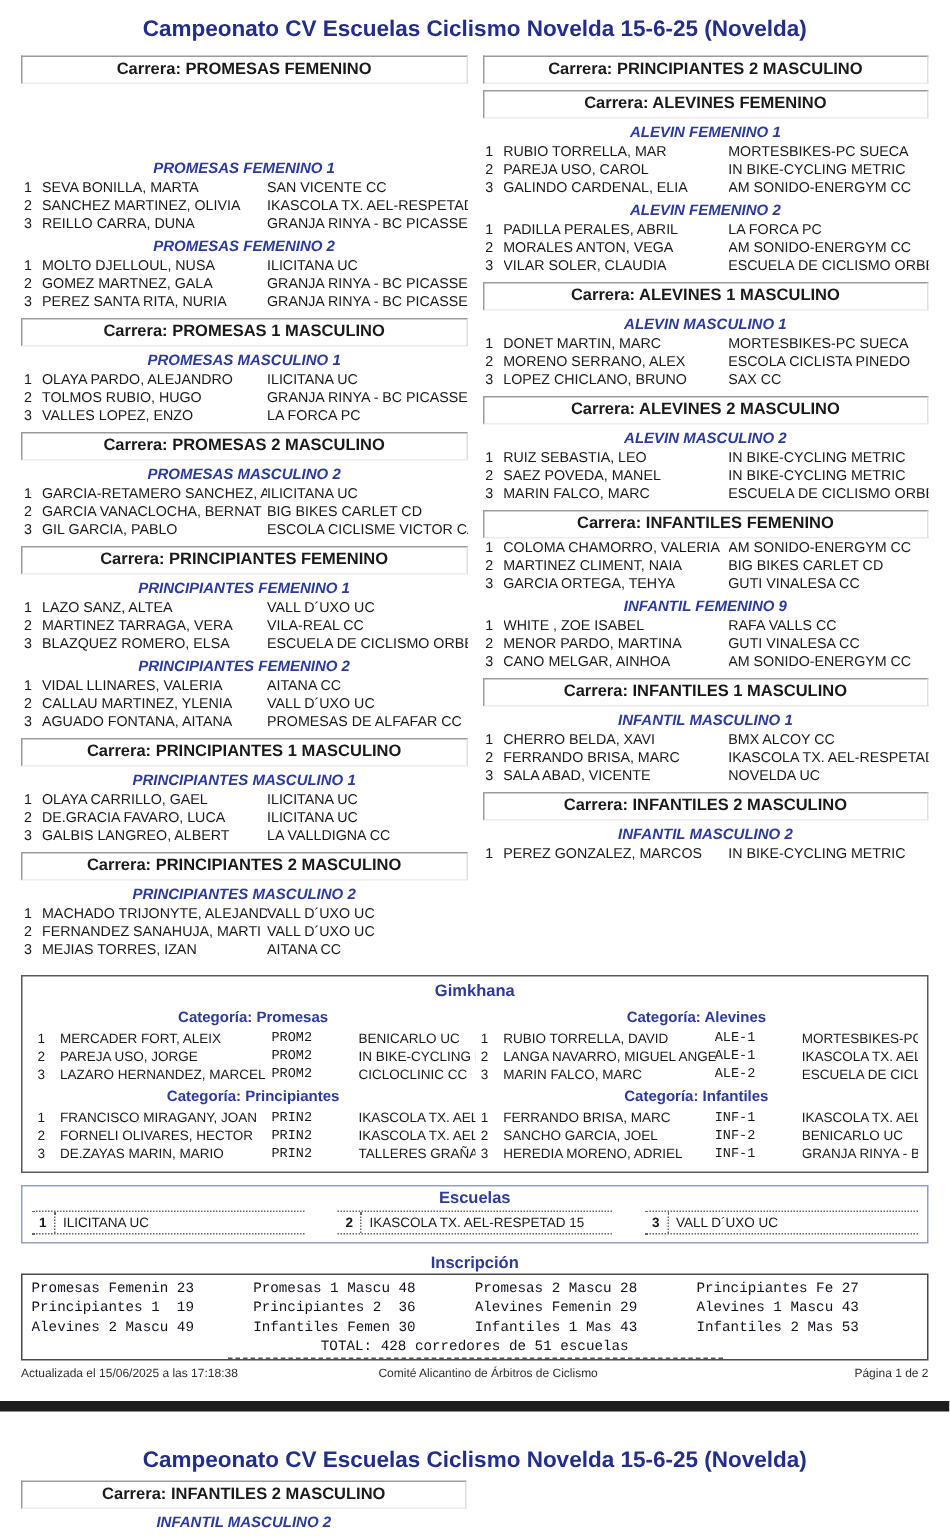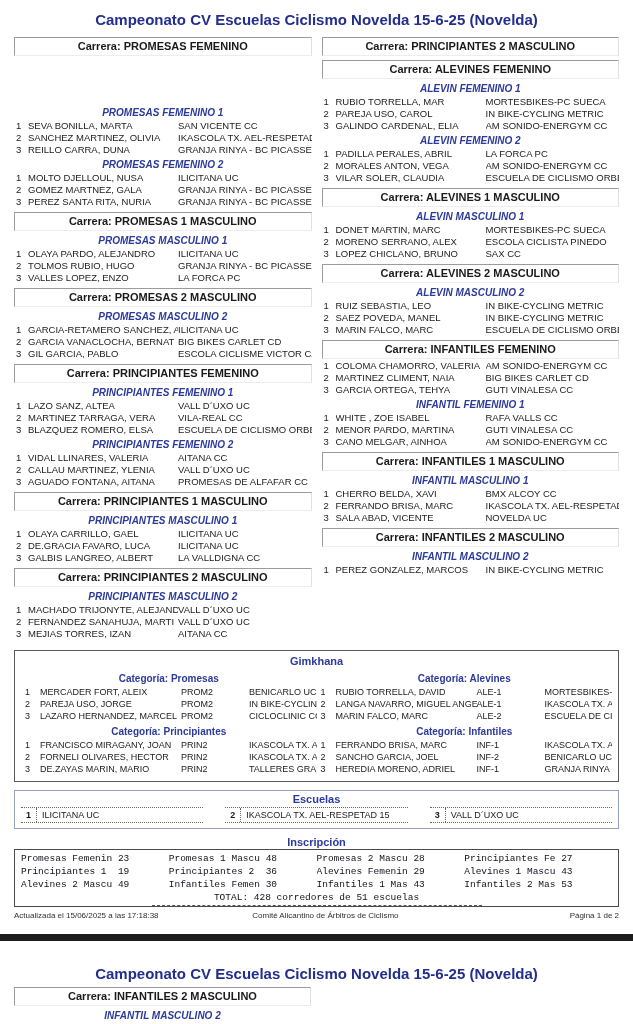--- a/index.html
+++ b/index.html
@@ -29,21 +29,21 @@
   .r-club{flex:1;white-space:nowrap;overflow:hidden;}
 
   .gimkhana{margin:8px 14px 0 14px;border:1px solid #5a5a5a;padding:3px 6px 6px 6px;}
   .gkh-title{text-align:center;color:#2b3a9b;font-weight:bold;font-size:11px;padding:1px 0 2px 0;}
   .gkh-cols{display:flex;gap:0;}
   .gkh-col{flex:1;min-width:0;}
   .cat-title{text-align:center;color:#2b3a9b;font-weight:bold;font-size:10px;padding:4px 0 2px 0;}
   .gkh-row{display:flex;font-size:9px;line-height:12px;}
   .g-pos{flex:none;width:15px;padding-left:4px;}
   .g-name{flex:none;width:141px;white-space:nowrap;overflow:hidden;}
-  .g-code{flex:none;width:68px;white-space:nowrap;}
+  .g-code{flex:none;width:58px;white-space:nowrap;font-family:Liberation Mono, monospace;}
   .g-club{flex:1;white-space:nowrap;overflow:hidden;}
 
   .escuelas{margin:8px 14px 0 14px;border:1px solid #93a0bf;padding:1px 6px 5px 6px;}
   .esc-title{text-align:center;color:#2b3a9b;font-weight:bold;font-size:11px;padding:1px 0 2px 0;}
   .esc-row{display:flex;gap:22px;}
   .esc-item{
     flex:1;display:flex;border-top:1px dotted #666;border-bottom:1px dotted #666;
     font-size:9px;line-height:14px;min-width:0;
   }
   .e-pos{flex:none;width:15px;text-align:center;font-weight:bold;border-right:1px dotted #666;}
@@ -415,21 +415,21 @@
                       <span class="r-club">BIG BIKES CARLET CD</span>
                     </div>
                 <div class="rider">
                       <span class="r-pos">3</span>
                       <span class="r-name">GARCIA ORTEGA, TEHYA</span>
                       <span class="r-club">GUTI VINALESA CC</span>
                     </div>
               </div>
               </div>
             <div class="group">
-                <div class="group-title">INFANTIL FEMENINO 1</div>
+                <div class="group-title">INFANTIL FEMENINO 9</div>
                 <div data-repeat="riders" style="display:block;">
 
                 <div class="rider">
                       <span class="r-pos">1</span>
                       <span class="r-name">WHITE , ZOE ISABEL</span>
                       <span class="r-club">RAFA VALLS CC</span>
                     </div>
                 <div class="rider">
                       <span class="r-pos">2</span>
                       <span class="r-name">MENOR PARDO, MARTINA</span>

